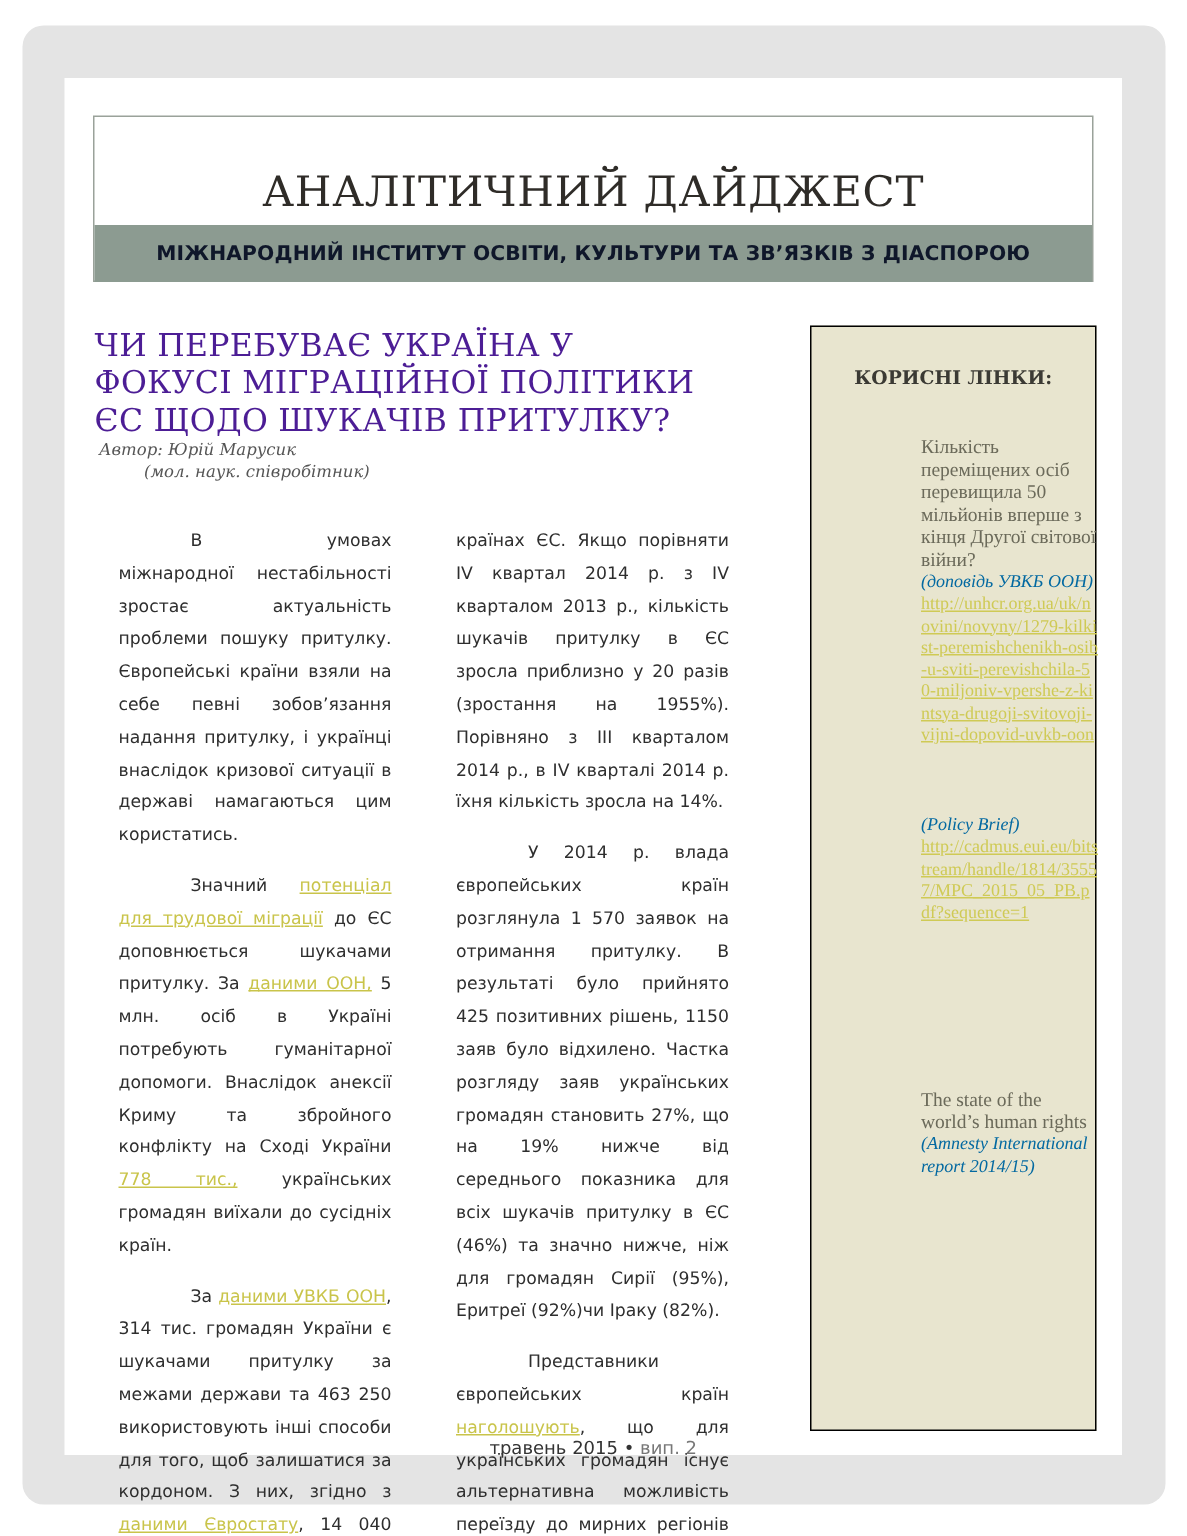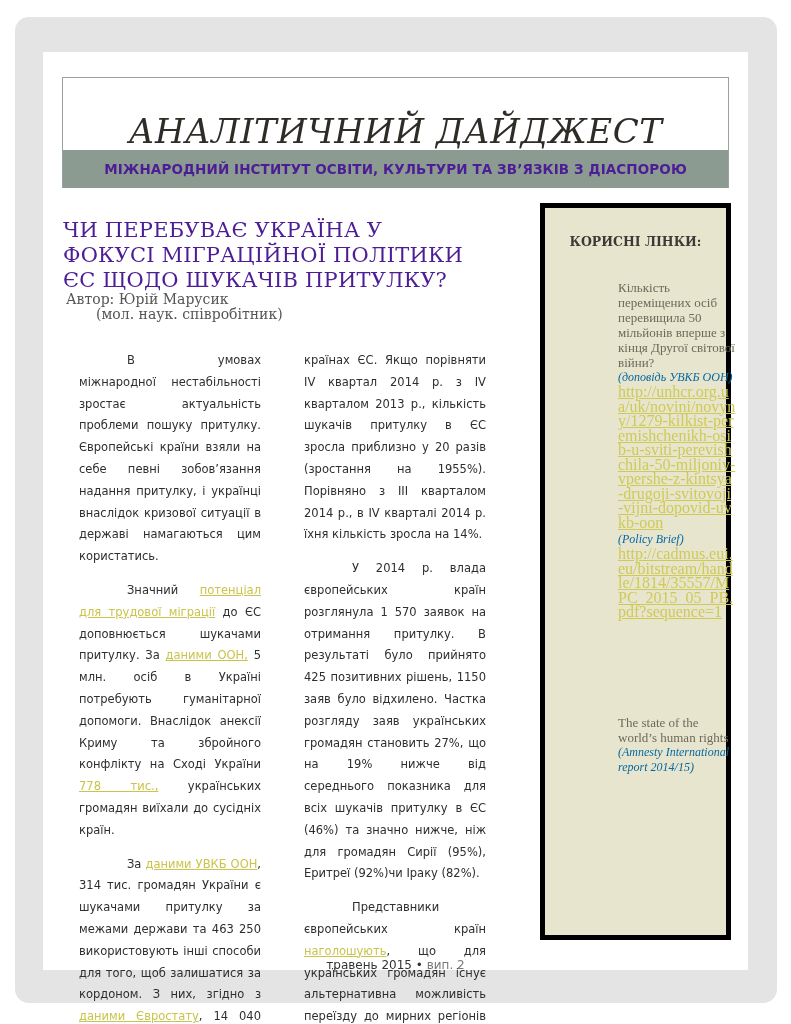--- a/index.html
+++ b/index.html
@@ -14,62 +14,62 @@
   .page {
     position: absolute; left: 43px; top: 52px; width: 705px; height: 918px;
     background: #ffffff;
   }
   .masthead {
     position: absolute; left: 62px; top: 77px; width: 667px; height: 111px;
     border: 1px solid #9aa29a; background: #fff; box-sizing: border-box;
   }
   .masthead .title {
     position: absolute; left: 0; right: 0; top: 33px; text-align: center;
-    font-family: "DejaVu Serif", serif; font-size: 34px; color: #2f2c28; letter-spacing: 0.5px; font-style: italic;
+    font-family: "DejaVu Serif", serif; font-size: 28px; color: #2f2c28; letter-spacing: 0.5px;
   }
   .masthead .band {
     position: absolute; left: 0; right: 0; top: 72px; height: 38px;
-    background: #8c9b91; color: #4c1d95; text-align: center;
+    background: #8c9b91; color: #0f172a; text-align: center;
     font-family: "DejaVu Sans", sans-serif; font-size: 13.5px; font-weight: bold;
     line-height: 38px; letter-spacing: 0.1px;
   }
   .headline {
     position: absolute; left: 63px; top: 218px; width: 400px;
     font-family: "DejaVu Serif", serif; font-size: 21px; line-height: 25px;
     color: #4c1d95; letter-spacing: 0.2px;
   }
   .author {
     position: absolute; left: 66px; top: 292px; font-family: "DejaVu Serif", serif;
-    font-size: 14px; color: #555; line-height: 15px;
+    font-style: italic; font-size: 11px; color: #555; line-height: 15px;
   }
   .author .role { padding-left: 30px; display: block; }
   .col {
     position: absolute; top: 338px; font-family: "DejaVu Sans", sans-serif;
     font-size: 11.5px; line-height: 21.8px; color: #2e2e2e; text-align: justify;
   }
   .col p { margin: 12px; }
   .col p.indent { text-indent: 48px; }
   .col1 { left: 67px; width: 206px; }
   .col2 { left: 292px; width: 206px; }
   a.lnk, .lnk { color: #c9c44a; text-decoration: underline; }
   .sidebar {
-    position: absolute; left: 540px; top: 203px; width: 191px; height: 737px;
-    background: #e8e5cf; border: 5px solid #000000; box-sizing: border-box;
+    position: absolute; left: 540px; top: 217px; width: 191px; height: 737px;
+    background: #e8e5cf; border: 1px solid #000000; box-sizing: border-box;
   }
   .sidebar .s-title {
     position: absolute; left: 0; right: 0; top: 26px; text-align: center;
     font-family: "DejaVu Serif", serif; font-weight: bold; font-size: 12.5px; color: #3b3a34;
   }
   .sidebar .entry {
     position: absolute; left: 37px; width: 118px;
     font-family: "Liberation Serif", serif; font-size: 13px; line-height: 15px; color: #6b6a5a; margin-left: 36px;
   }
   .sidebar .entry .src { font-style: italic; font-size: 12px; color: #0369a1; display: block; }
   .sidebar .entry .url {
-    font-family: "Liberation Serif", serif; font-size: 16px; line-height: 14.5px;
+    font-family: "Liberation Serif", serif; font-size: 12px; line-height: 14.5px;
     color: #cfca55; text-decoration: underline; word-break: break-all; display: block;
   }
   .sidebar .e1 { top: 72px; }
   .sidebar .e2 { top: 324px; }
   .sidebar .e3 { top: 507px; }
   .footer {
     position: absolute; left: 0; width: 791px; top: 958px; text-align: center;
     font-family: "DejaVu Sans", sans-serif; font-size: 12px; color: #333;
   }
   .footer .month { font-weight: normal; }

